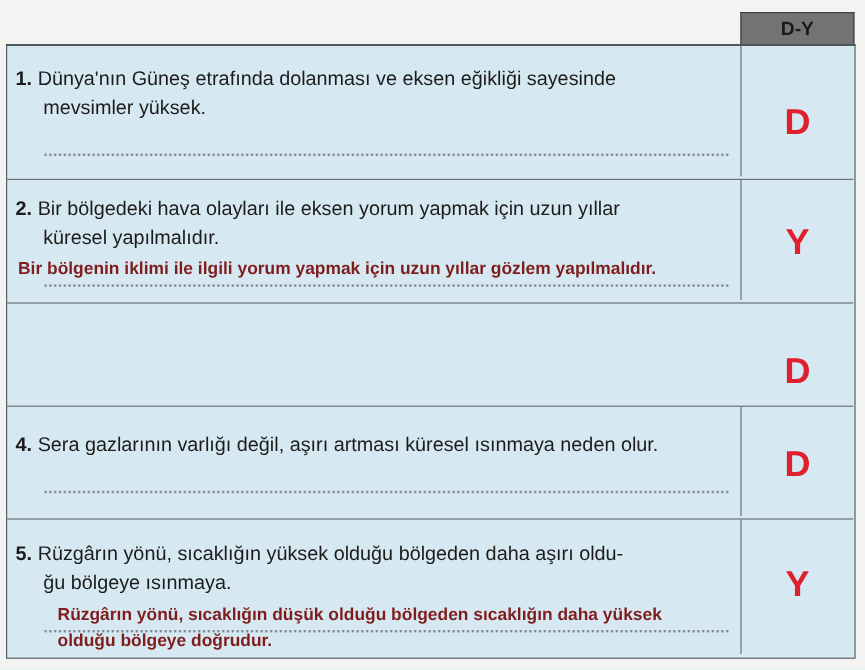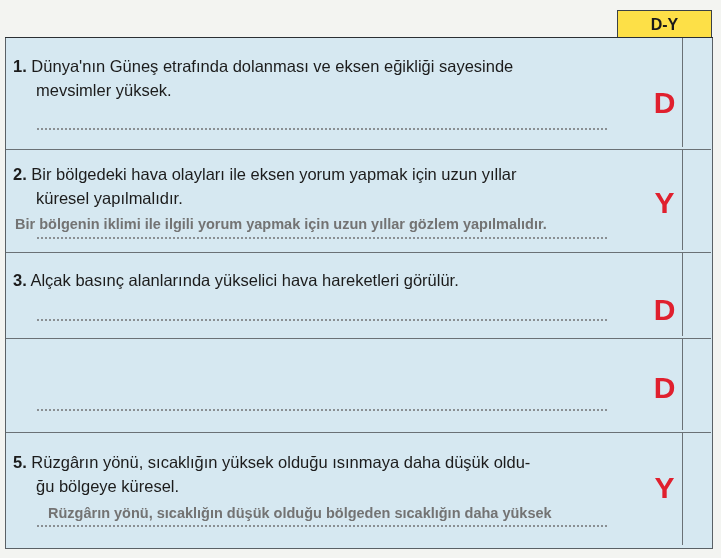--- a/index.html
+++ b/index.html
@@ -1,32 +1,32 @@
 <!DOCTYPE html>
 <html><head>
 <meta charset="utf-8">
 <style>
   html, body { margin:0; padding:0; }
   body { width:721px; height:558px; background:#f3f4f1; position:relative; overflow:hidden;
          font-family:"Liberation Sans", sans-serif; }
-  .hdr { position:absolute; left:617px; top:10px; width:95px; height:27px; background:#fde047;
+  .hdr { position:absolute; left:617px; top:10px; width:95px; height:27px; background:#737373;
          border:1.5px solid #3a4147; border-bottom:none; box-sizing:border-box;
          text-align:center; font-weight:bold; font-size:16px; line-height:27px; color:#1a1a1a; }
   .table { position:absolute; left:5px; top:37px; width:708px; height:512px; border:1.5px solid #5a6166;
            box-sizing:border-box; background:#d6e8f1; }
   .table .topline { position:absolute; left:-1.5px; top:-1.5px; width:708px; border-top:1.5px solid #2a2f33; }
   .row { position:absolute; left:0; width:705px; box-sizing:border-box; border-bottom:1.5px solid #6a7176; }
   .row.last { border-bottom:none; }
-  .qcell { position:absolute; left:0; top:0; bottom:2px; width:677px; border-right:1.5px solid #6a7176; box-sizing:border-box;padding-left:44px; }
+  .qcell { position:absolute; left:0; top:0; bottom:2px; width:612px; border-right:1.5px solid #6a7176; box-sizing:border-box;padding-left:44px; }
   .acell { position:absolute; left:612px; top:0; bottom:0; right:0; }
   .q { position:absolute; left:7px; right:10px; font-size:16.5px; line-height:24px; color:#1c1c1c; }
   .q .num { font-weight:bold; }
   .q .cont { display:block; padding-left:23px; }
   .dots { position:absolute; left:31px; width:570px; border-top:2px dotted #8a8f93; height:0; }
-  .corr { position:absolute; font-weight:bold; color:#737373; font-size:14.5px; line-height:20px; white-space:nowrap; }
+  .corr { position:absolute; font-weight:bold; color:#7f1d1d; font-size:14.5px; line-height:20px; white-space:nowrap; }
   .ans { position:absolute; width:100%; text-align:center; color:#e0202e; font-weight:bold; font-size:30px; }
 </style>
 </head>
 <body>
 
 <div class="hdr">D-Y</div>
 
 <div class="table">
   <div class="topline"></div>
 
@@ -53,48 +53,46 @@
       </div>
       <div class="corr" style="left:9px;top:64px;">Bir bölgenin iklimi ile ilgili yorum yapmak için uzun yıllar gözlem yapılmalıdır.</div>
       <div class="dots" style="top:87px;"></div>
     </div>
     <div class="acell">
       <div class="ans" style="top:36px;">Y</div>
     </div>
   </div>
 
   <div class="row" style="top:215px;height:86px;">
-    <div class="qcell">
-      <div class="q" style="top:15px;">
-        <span class="num">3.</span>
-        <span>Alçak basınç alanlarında yükselici hava hareketleri görülür.</span>
-      </div>
-      <div class="dots" style="top:66px;"></div>
-    </div>
     <div class="acell">
       <div class="ans" style="top:40px;">D</div>
     </div>
   </div>
 
   <div class="row" style="top:301px;height:94px;">
     <div class="qcell">
+      <div class="q" style="top:20px;">
+        <span class="num">4.</span>
+        <span>Sera gazlarının varlığı değil, aşırı artması küresel ısınmaya neden olur.</span>
+      </div>
       <div class="dots" style="top:70px;"></div>
     </div>
     <div class="acell">
       <div class="ans" style="top:32px;">D</div>
     </div>
   </div>
 
   <div class="row last" style="top:395px;height:114px;">
     <div class="qcell">
       <div class="q" style="top:17px;">
         <span class="num">5.</span>
-        <span>Rüzgârın yönü, sıcaklığın yüksek olduğu ısınmaya daha düşük oldu-</span>
-        <span class="cont">ğu bölgeye küresel.</span>
+        <span>Rüzgârın yönü, sıcaklığın yüksek olduğu bölgeden daha aşırı oldu-</span>
+        <span class="cont">ğu bölgeye ısınmaya.</span>
       </div>
       <div class="corr" style="left:42px;top:70px;">Rüzgârın yönü, sıcaklığın düşük olduğu bölgeden sıcaklığın daha yüksek</div>
       <div class="dots" style="top:92px;left:31px;width:570px;"></div>
+      <div class="corr" style="left:42px;top:91px;">olduğu bölgeye doğrudur.</div>
     </div>
     <div class="acell">
       <div class="ans" style="top:38px;">Y</div>
     </div>
   </div>
 </div>
 
 </body></html>

